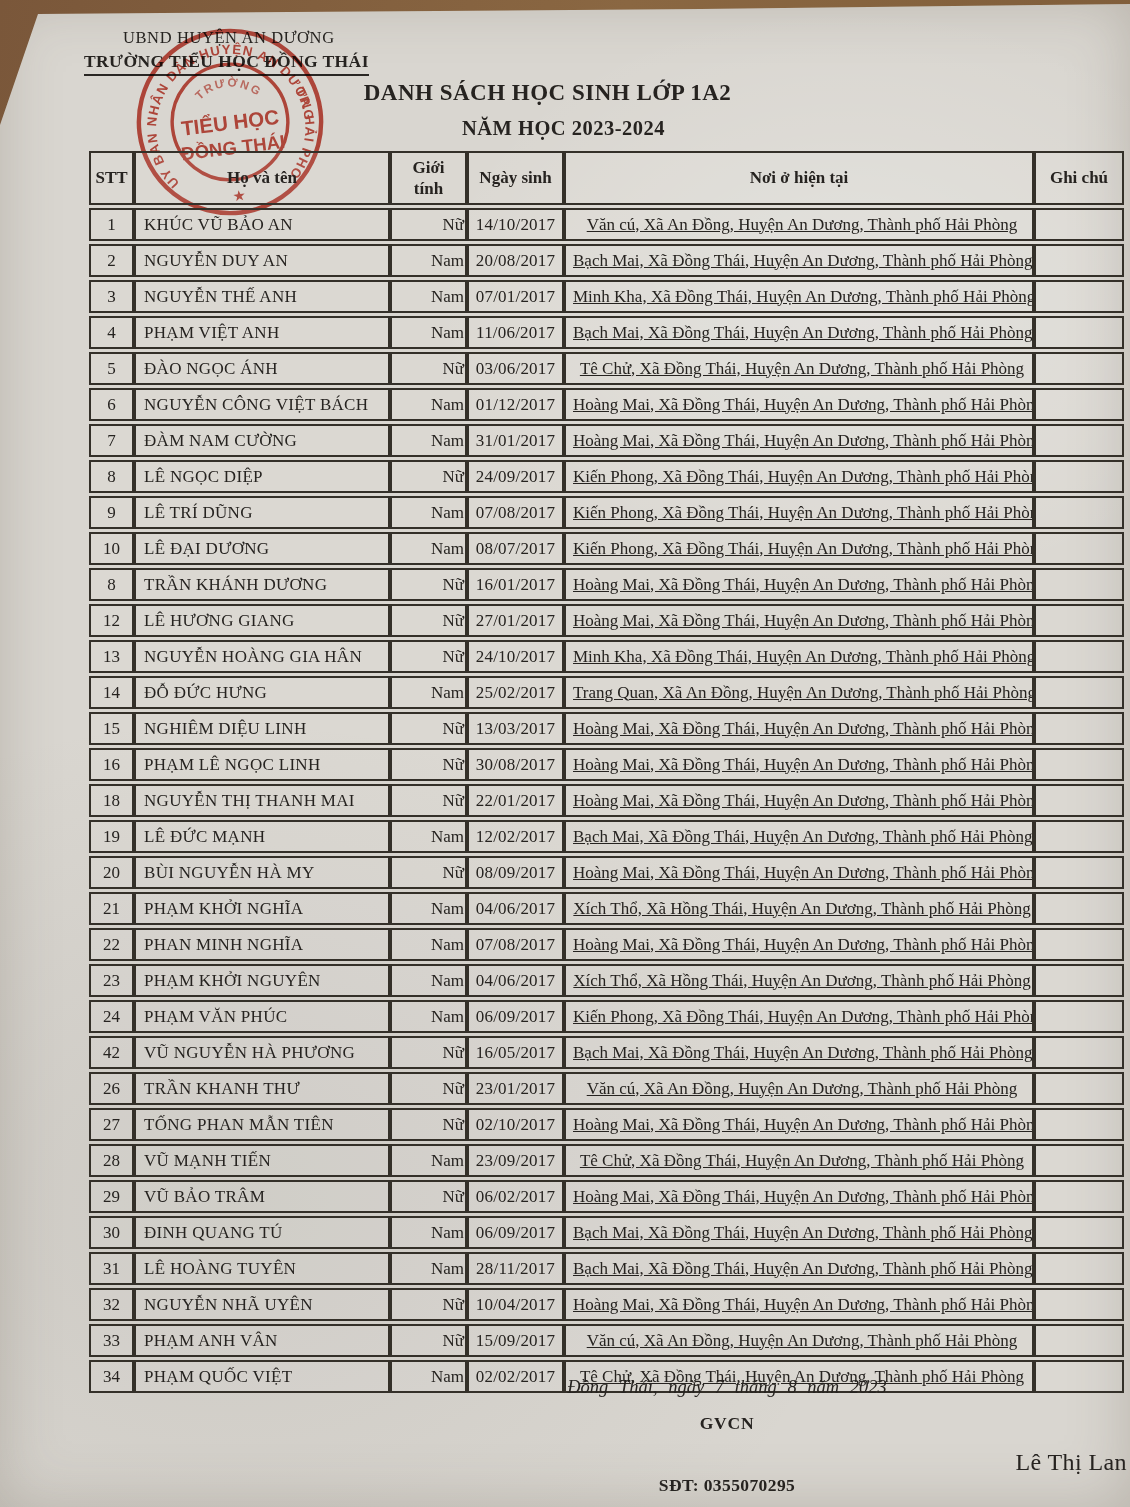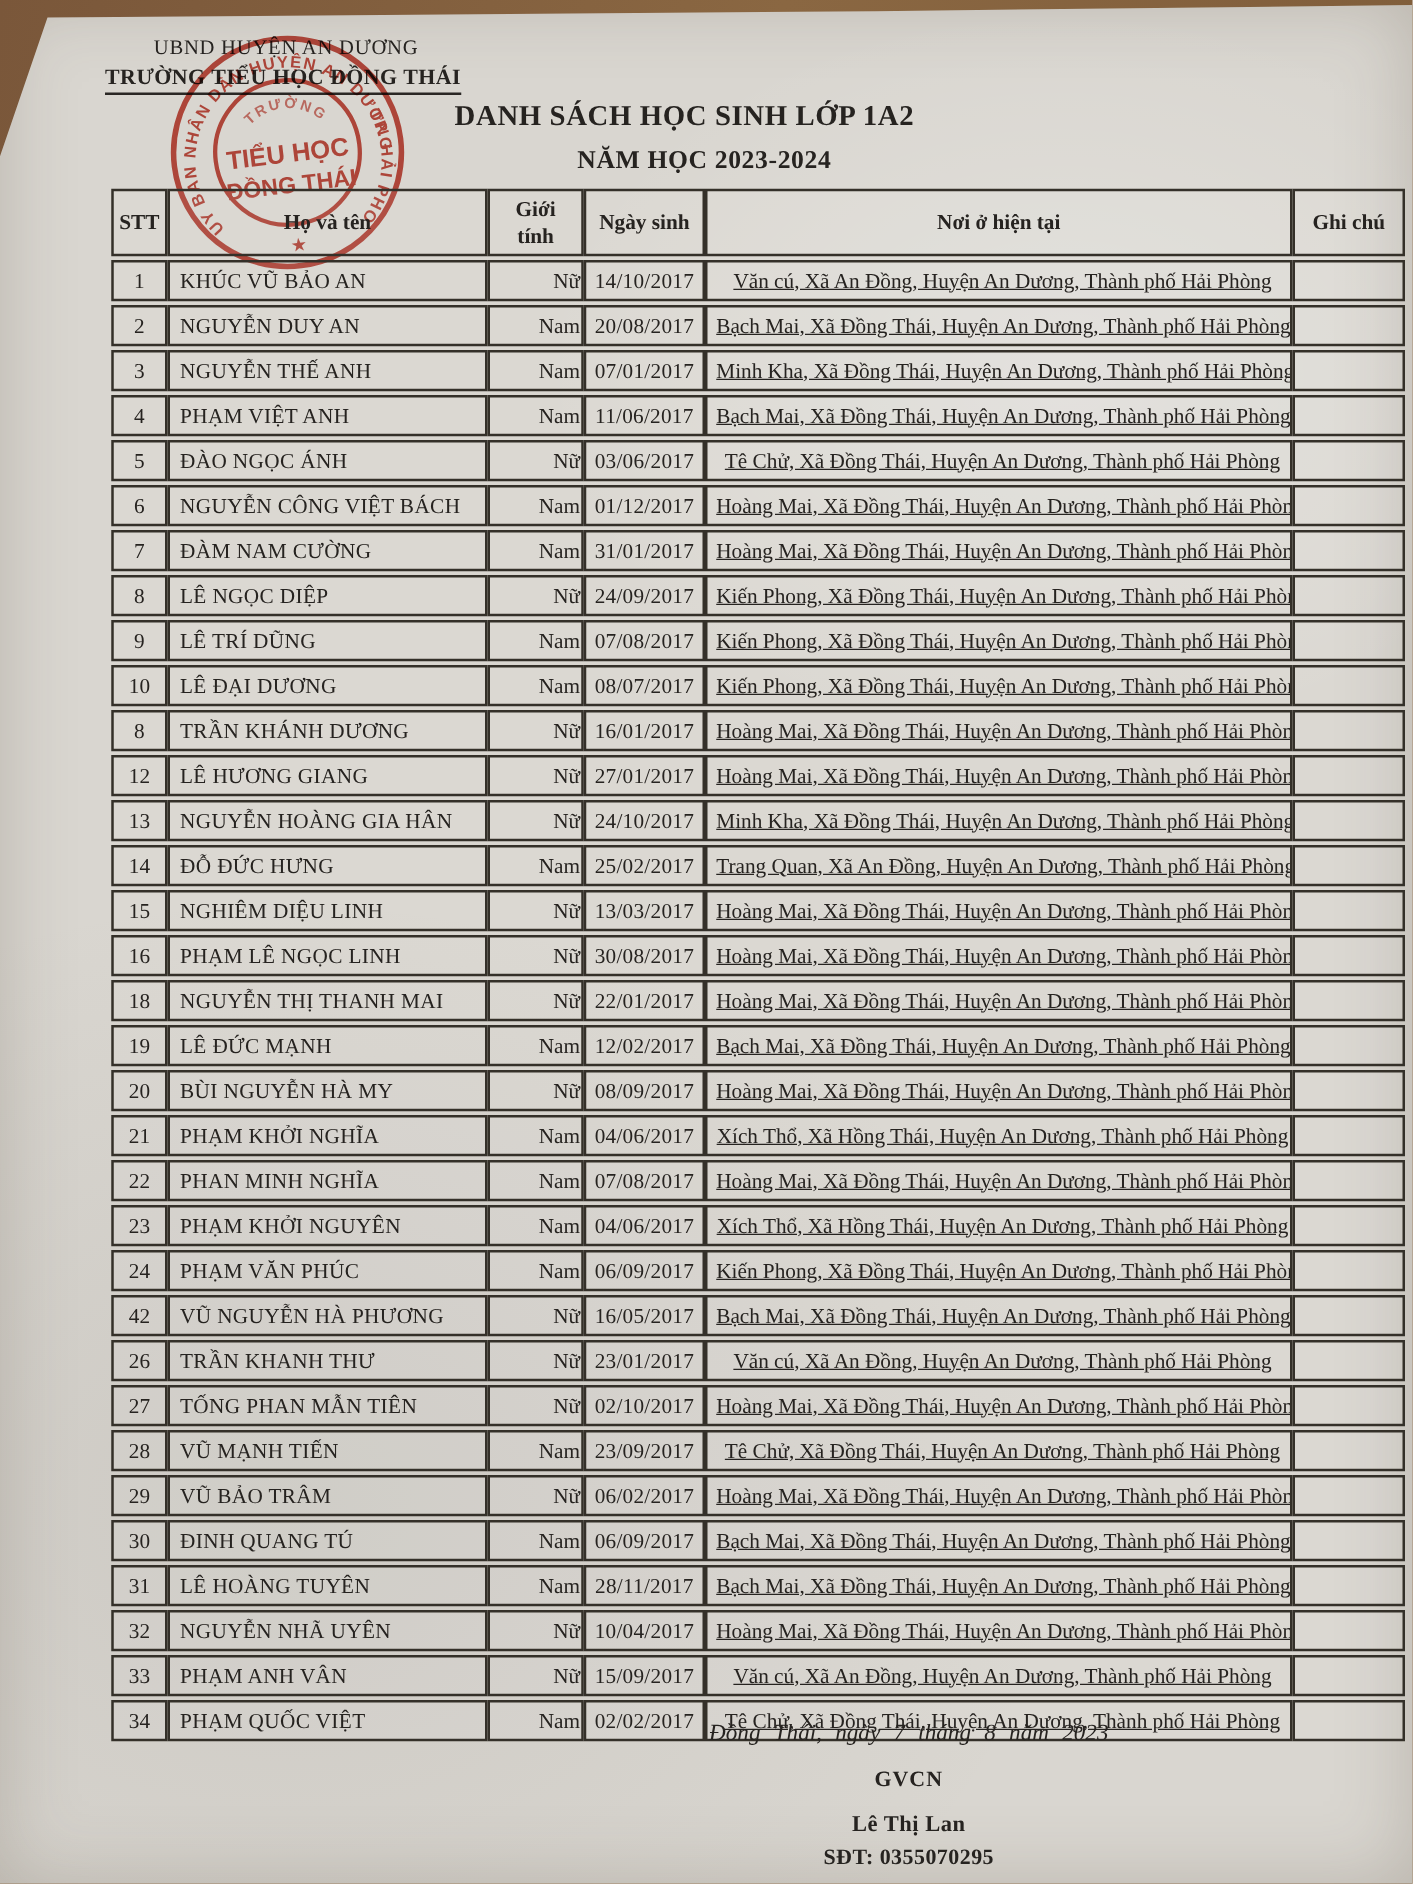--- a/index.html
+++ b/index.html
@@ -41,21 +41,21 @@
   table.roster td{height:27px;font-size:17px;vertical-align:middle;}
   td.col-stt{text-align:center;font-size:16.5px;}
   td.col-name{text-align:left;padding-left:8px;letter-spacing:.3px;}
   td.col-gender{text-align:right;font-size:16px;}
   td.col-dob{text-align:center;font-size:16.5px;letter-spacing:.2px;}
   td.col-address{text-align:center;padding-left:7px;font-size:15.5px;text-decoration:underline;}
   td.col-note{text-align:center;}
   .footer{position:absolute;left:327px;width:800px;text-align:center;}
   .f-date{top:1377px;font-style:italic;font-size:18.5px;word-spacing:6px;font-weight:500;}
   .f-role{top:1413px;font-size:17.5px;font-weight:bold;letter-spacing:.8px;}
-  .f-name{top:1449px;font-size:18px;font-weight:bold;letter-spacing:.4px;}
+  .f-name{top:1449px;font-size:24px;font-weight:normal;letter-spacing:.4px;text-align:right;}
   .f-phone{top:1475px;font-size:17.5px;font-weight:bold;letter-spacing:.4px;}
 </style>
 </head>
 <body>
 
 <div class="paper"></div>
 
 <div class="org org1">UBND HUYỆN AN DƯƠNG</div>
 <div class="org org2">TRƯỜNG TIỂU HỌC ĐỒNG THÁI</div>
 <div class="title">DANH SÁCH HỌC SINH LỚP 1A2</div>

